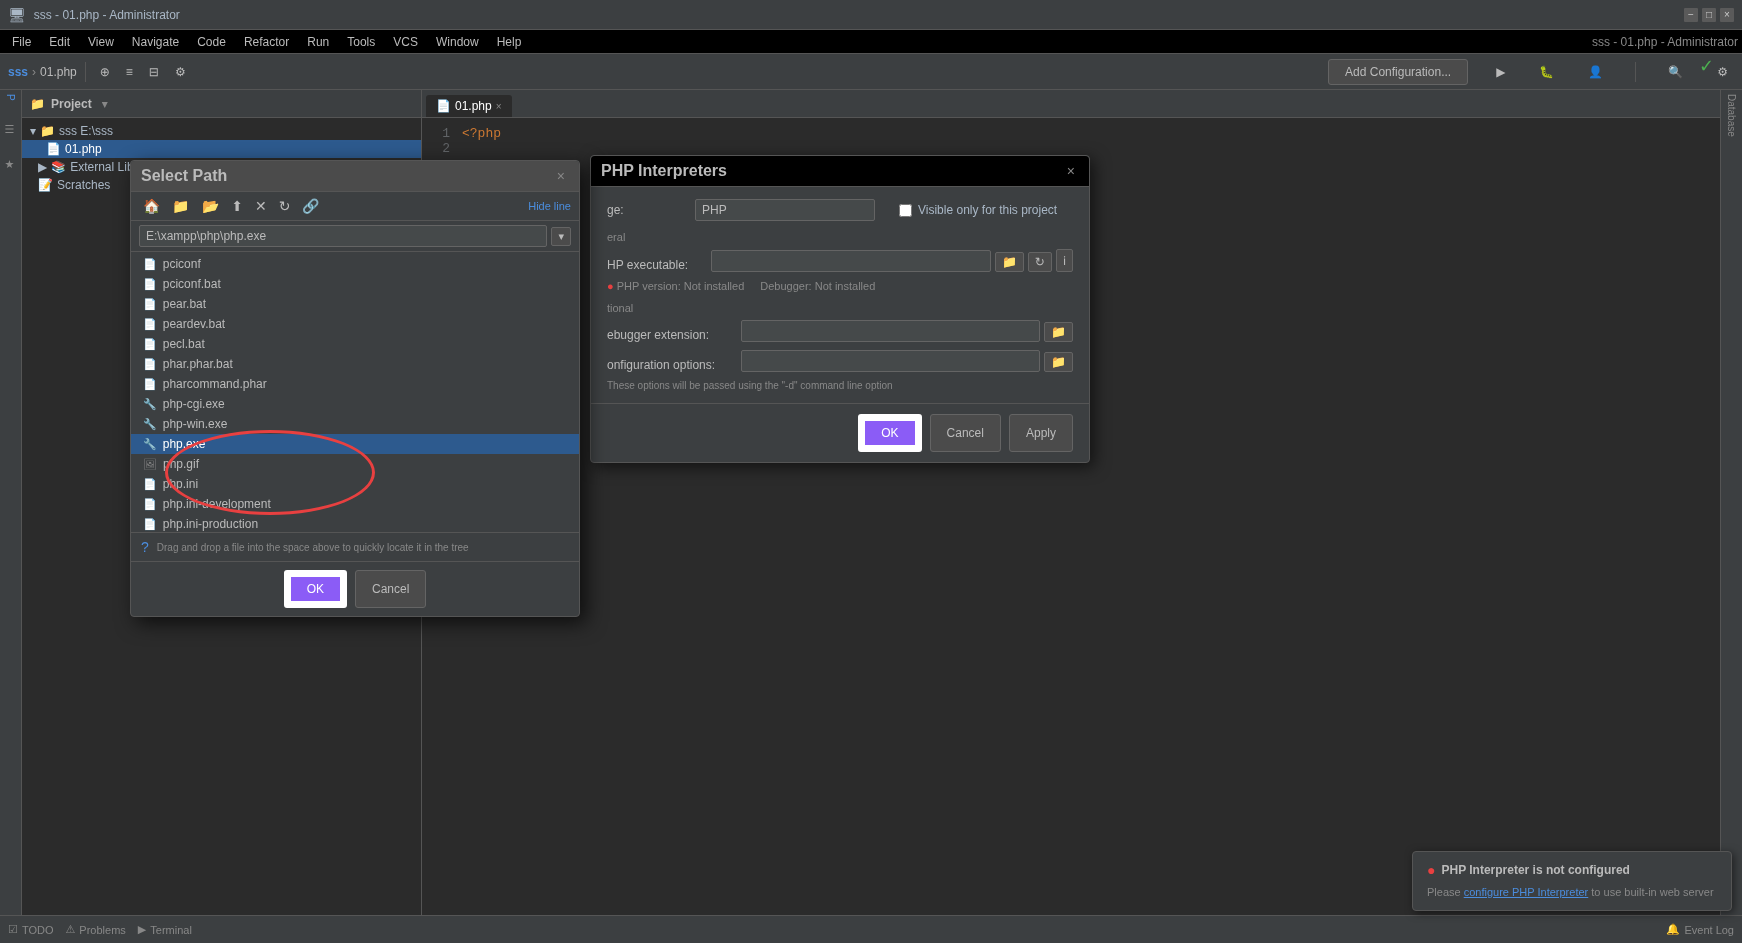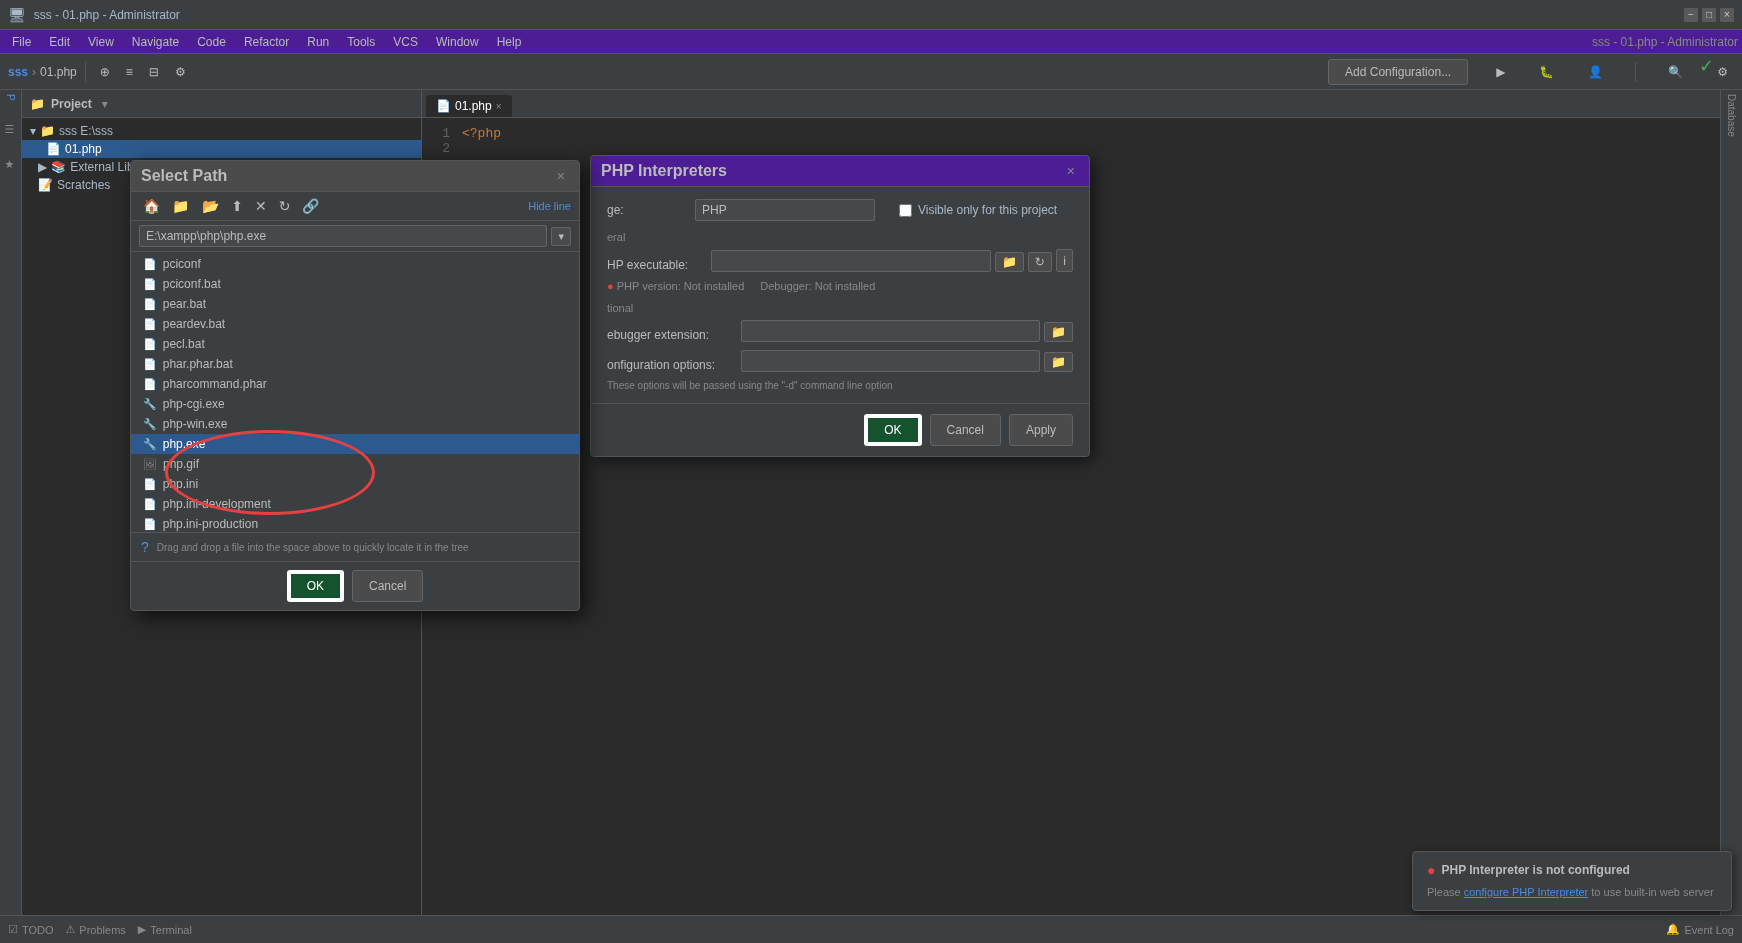--- a/index.html
+++ b/index.html
@@ -30,21 +30,21 @@
       background: #5a5a5a;
       border-radius: 1px;
       cursor: pointer;
       font-size: 10px;
       color: #ccc;
       display: flex; align-items: center; justify-content: center;
     }
 
     
     .menu-bar {
-      background: #4c1d95;
+      background: #000000;
       height: 24px;
       display: flex;
       align-items: center;
       padding: 0 4px;
       gap: 2px;
       border-bottom: 1px solid #555;
     }
     .menu-item {
       padding: 2px 8px;
       cursor: pointer;
@@ -225,21 +225,21 @@
       position: absolute;
       top: 155px;
       left: 590px;
       width: 500px;
       background: #3c3f41;
       border: 1px solid #555;
       border-radius: 4px;
       box-shadow: 4px 4px 16px rgba(0,0,0,0.6);
     }
     .dialog-title-bar {
-      background: #4c1d95;
+      background: #000000;
       padding: 6px 10px;
       display: flex;
       align-items: center;
       justify-content: space-between;
       border-bottom: 1px solid #555;
       border-radius: 4px 4px 0 0;
     }
     .dialog-title {
       color: #bbbbbb;
       font-size: 16px;
@@ -333,22 +333,22 @@
       margin-top: 3px;
     }
     .dialog-footer {
       display: flex;
       justify-content: flex-end;
       gap: 8px;
       padding: 10px 16px;
       border-top: 1px solid #555;
     }
     .btn-primary {
-      background: #14532d;
-      border: 4px solid #ffffff;
+      background: #8b5cf6;
+      border: 7px solid #ffffff;
       color: #fff;
       padding: 5px 16px;
       border-radius: 3px;
       cursor: pointer;
       font-size: 12px;
     }
     .btn-secondary {
       background: #4b4b4b;
       border: 1px solid #646464;
       color: #bbbbbb;

